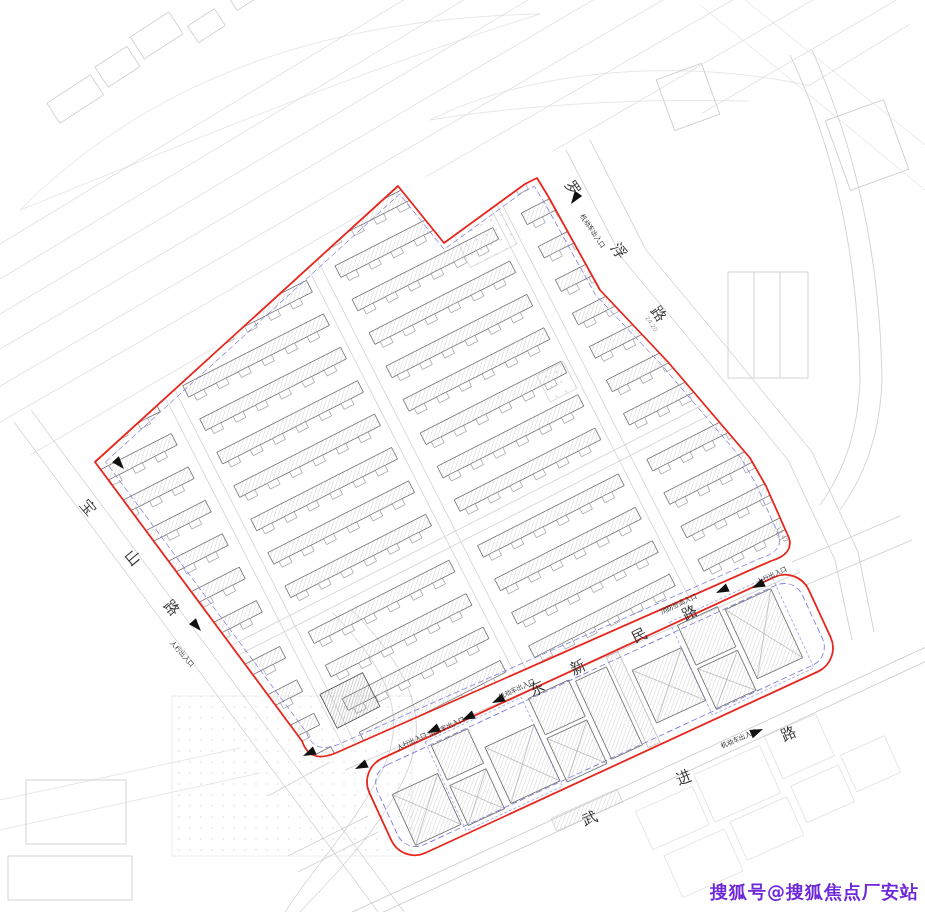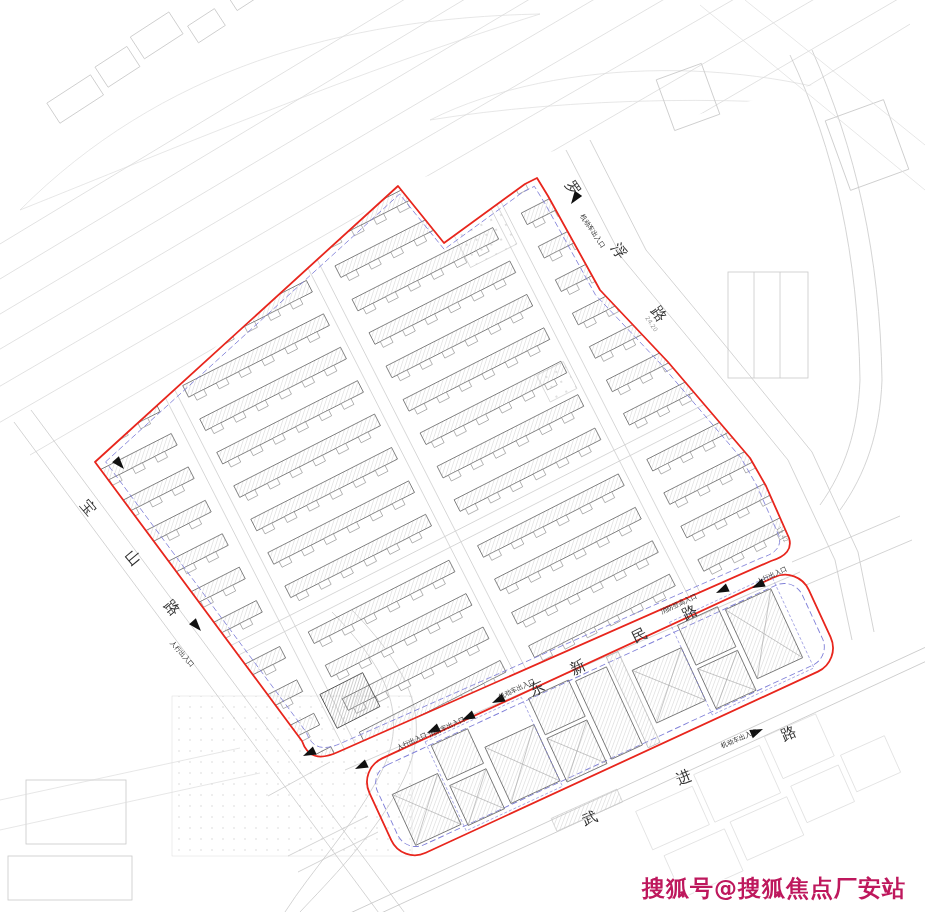--- a/index.html
+++ b/index.html
@@ -16,21 +16,21 @@
   .bld2{fill:url(#hatch);stroke:#6a6a6a;stroke-width:0.8;}
   .bldDark{fill:url(#hatchDark);stroke:#444;stroke-width:0.8;}
   .unit{fill:#ffffff;stroke:#777;stroke-width:0.5;}
   .roofline{stroke:#9a9a9a;stroke-width:0.5;}
   .iroad{stroke:#d2d2d2;stroke-width:0.8;}
   .plaza{fill:url(#dots);stroke:#bdbdbd;stroke-width:0.5;}
   text.roadchar{font-size:15px;fill:#2f2f2f;font-family:"DejaVu Sans",sans-serif;}
   text.tiny{font-size:6.5px;fill:#222;font-family:"DejaVu Sans",sans-serif;}
   text.dim{font-size:6px;fill:#9a9a9a;font-family:"DejaVu Sans",sans-serif;}
   .tri{fill:#101010;}
-  .watermark{position:absolute;right:19px;bottom:8px;font-size:23px;font-weight:bold;color:#be185d;
+  .watermark{position:absolute;right:6px;bottom:8px;font-size:18px;font-weight:bold;color:#6d28d9;
      letter-spacing:1px;font-family:"DejaVu Sans",sans-serif;
      text-shadow:-1px -1px 0 #fff,1px -1px 0 #fff,-1px 1px 0 #fff,1px 1px 0 #fff,2px 2px 1px #fff;}
 </style>
 </head>
 <body>
 
 <div class="canvas">
 <svg width="925" height="912" viewBox="0 0 925 912">
   <defs>
     <pattern id="hatch" width="3.5" height="3.5" patternUnits="userSpaceOnUse" patternTransform="rotate(45)">

